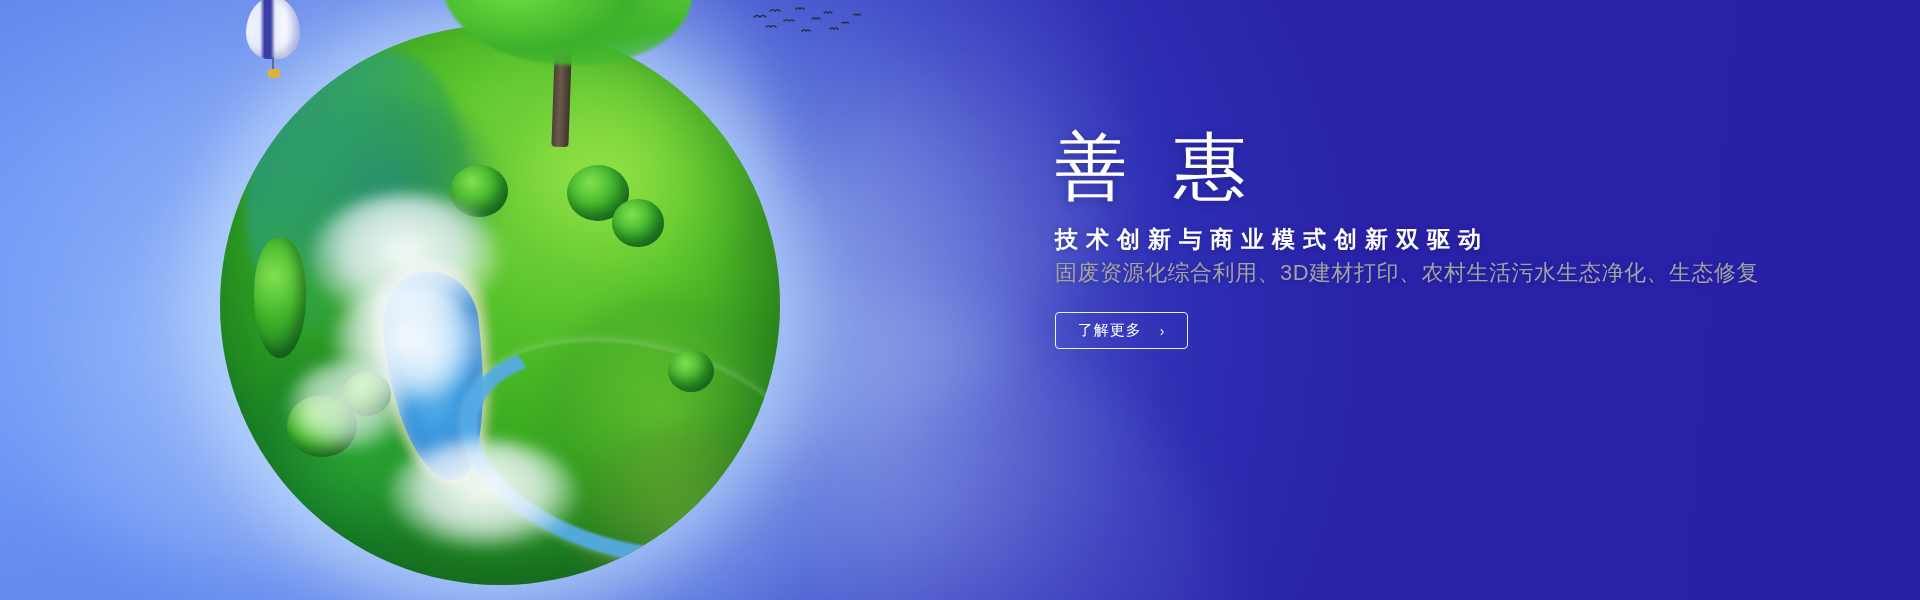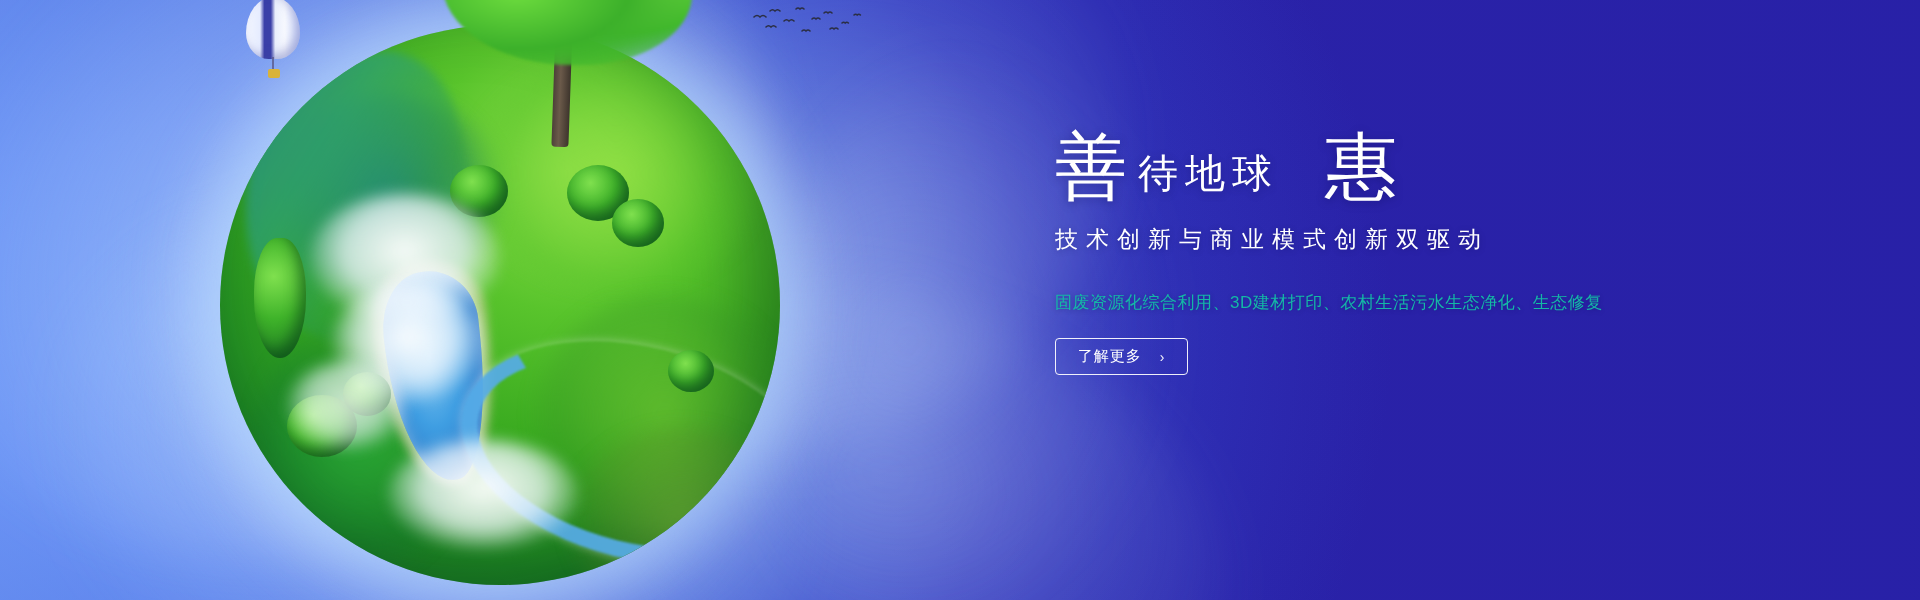--- a/index.html
+++ b/index.html
@@ -195,25 +195,26 @@
     text-shadow: 0 2px 8px rgba(10,10,70,0.3);
   }
   .hl-gap { display: inline-block; width: 46px; }
   .subtitle {
     margin-top: 22px;
     color: #ffffff;
     font-size: 23px;
     letter-spacing: 8px;
     white-space: nowrap;
     text-shadow: 0 1px 6px rgba(10,10,70,0.3);
+    font-weight: bold;
   }
   .desc {
-    margin-top: 36px;
-    color: #14b8a6;
-    font-size: 17px;
+    margin-top: 3px;
+    color: #a3a3a3;
+    font-size: 22px;
     letter-spacing: 0.5px;
     white-space: nowrap;
     text-shadow: 0 1px 5px rgba(10,10,70,0.3);
   }
   .cta {
     margin-top: 24px;
     display: inline-flex;
     align-items: center;
     justify-content: center;
     gap: 18px;
@@ -298,21 +299,20 @@
         <path d="M92 20 q1.6 -1.6 3.2 0 q1.6 -1.6 3.2 0"></path>
         <path d="M104 12 q1.6 -1.6 3.2 0 q1.6 -1.6 3.2 0"></path>
       </g>
     </svg>
   </div>
 
   <div class="copy">
 
     <div class="headline">
       <span class="hl-big">善</span>
-      <span class="hl-small">待地球</span>
       <span class="hl-gap"></span>
       <span class="hl-big">惠</span>
     </div>
 
     <div class="subtitle">技术创新与商业模式创新双驱动</div>
 
     <div class="desc">固废资源化综合利用、3D建材打印、农村生活污水生态净化、生态修复</div>
 
     <button class="cta">
       <span>了解更多</span>

